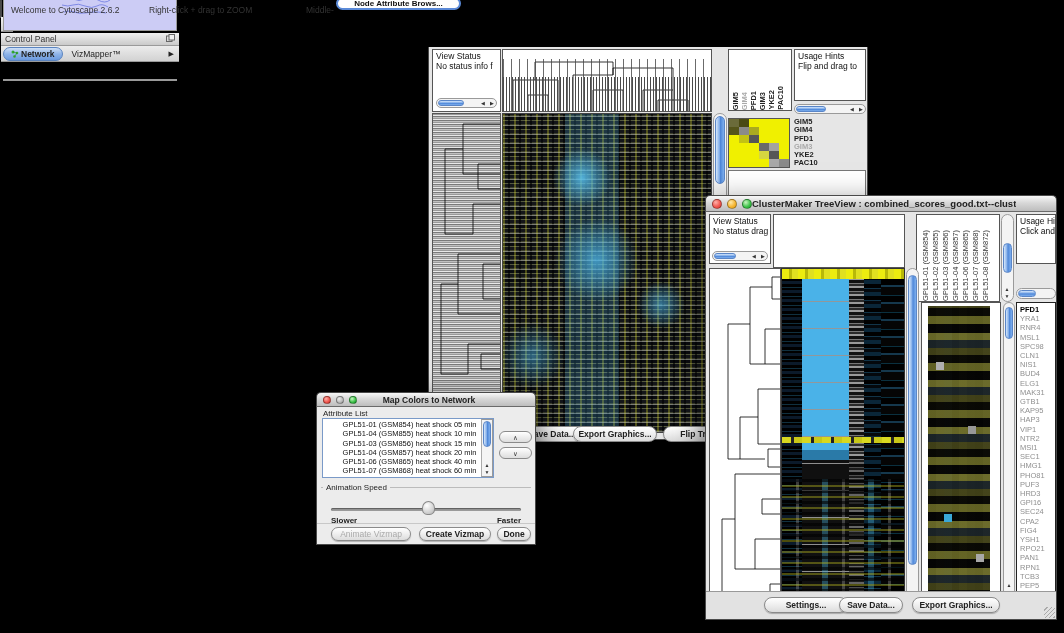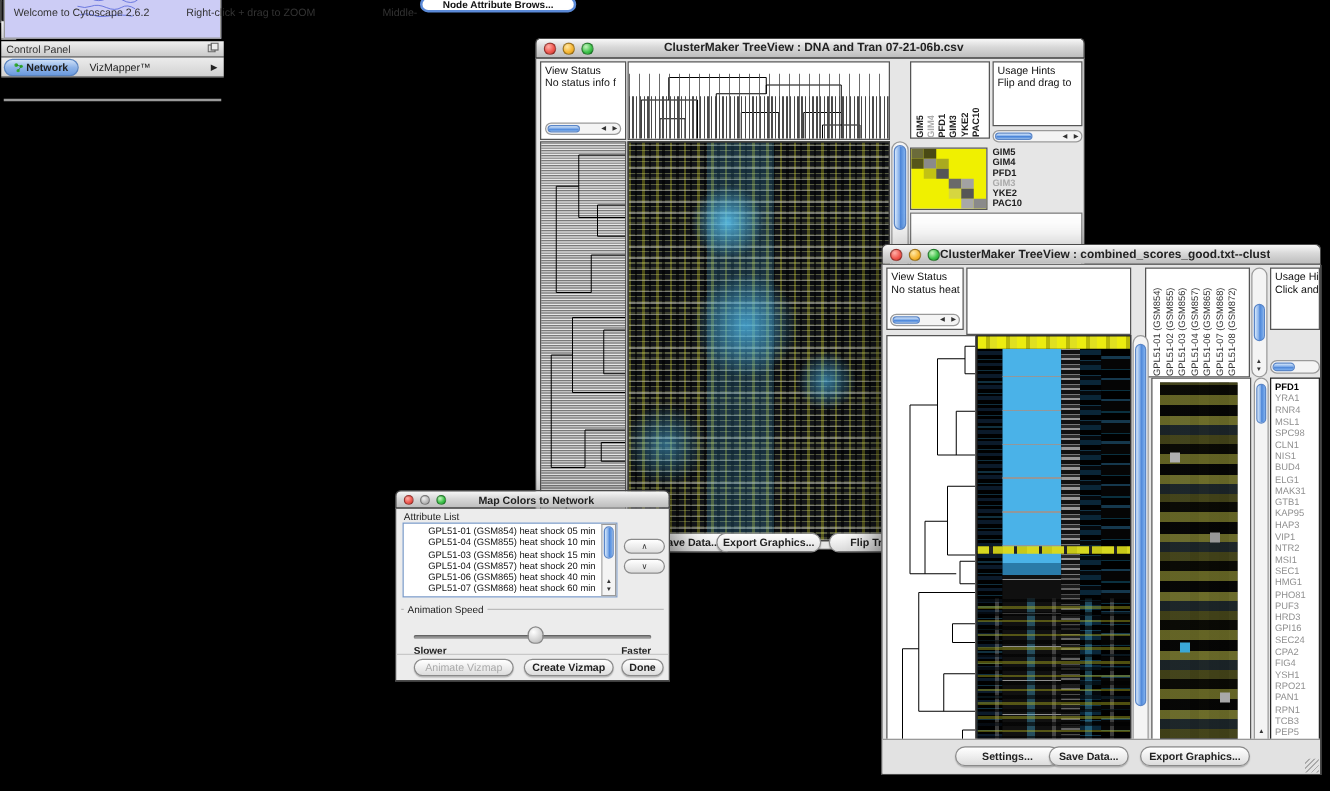--- a/index.html
+++ b/index.html
@@ -362,29 +362,20 @@
 
       <div id="statusbar">
         <span style="left:10px">Welcome to Cytoscape 2.6.2</span>
         <span style="left:148px">Right-click + drag  to  ZOOM</span>
         <span style="left:305px">Middle-</span>
       </div>
     </div>
   </div>
 
   <div class="win" id="tv1">
-    <div class="titlebar">
-      <div class="lights">
-          <span class="tl red"></span>
-          <span class="tl yel"></span>
-          <span class="tl grn"></span>
-        </div>
-      <div class="title">ClusterMaker TreeView : DNA and Tran 07-21-06b.csv</div>
-      <div style="width:40px"></div>
-    </div>
     <div class="body">
       <div class="vsbox" style="left:3px;top:2px;width:69px;height:63px">
         <div>View Status</div>
         <div style="white-space:nowrap">No status info f</div>
         <div class="sb" style="left:3px;right:3px;bottom:3px;height:10px">
           <div class="sbthumb" style="left:1px;top:1px;width:26px;height:6px"></div>
           <span class="sbarr" style="right:9px;top:1px">◀</span>
           <span class="sbarr" style="right:0;top:1px">▶</span>
         </div>
       </div>
@@ -528,21 +519,21 @@
           <span class="tl red"></span>
           <span class="tl yel"></span>
           <span class="tl grn"></span>
         </div>
       <div class="title">ClusterMaker TreeView : combined_scores_good.txt--clustered</div>
       <div style="width:40px"></div>
     </div>
     <div class="body">
       <div class="vsbox" style="left:3px;top:2px;width:62px;height:50px">
         <div>View Status</div>
-        <div style="white-space:nowrap">No status heat</div>
+        <div style="white-space:nowrap">No status drag</div>
         <div class="sb" style="left:2px;right:2px;bottom:2px;height:10px">
           <div class="sbthumb" style="left:1px;top:1px;width:22px;height:6px"></div>
           <span class="sbarr" style="right:9px;top:1px">◀</span>
           <span class="sbarr" style="right:0;top:1px">▶</span>
         </div>
       </div>
       <div id="tv2-coldendro"></div>
       <div class="whitebox" style="left:210px;top:2px;width:84px;height:88px">
         <div class="rotlabels" style="padding-left:4px">
             <span style="font-weight:normal;color:#333;width:10px">GPL51-01 (GSM854)</span>

